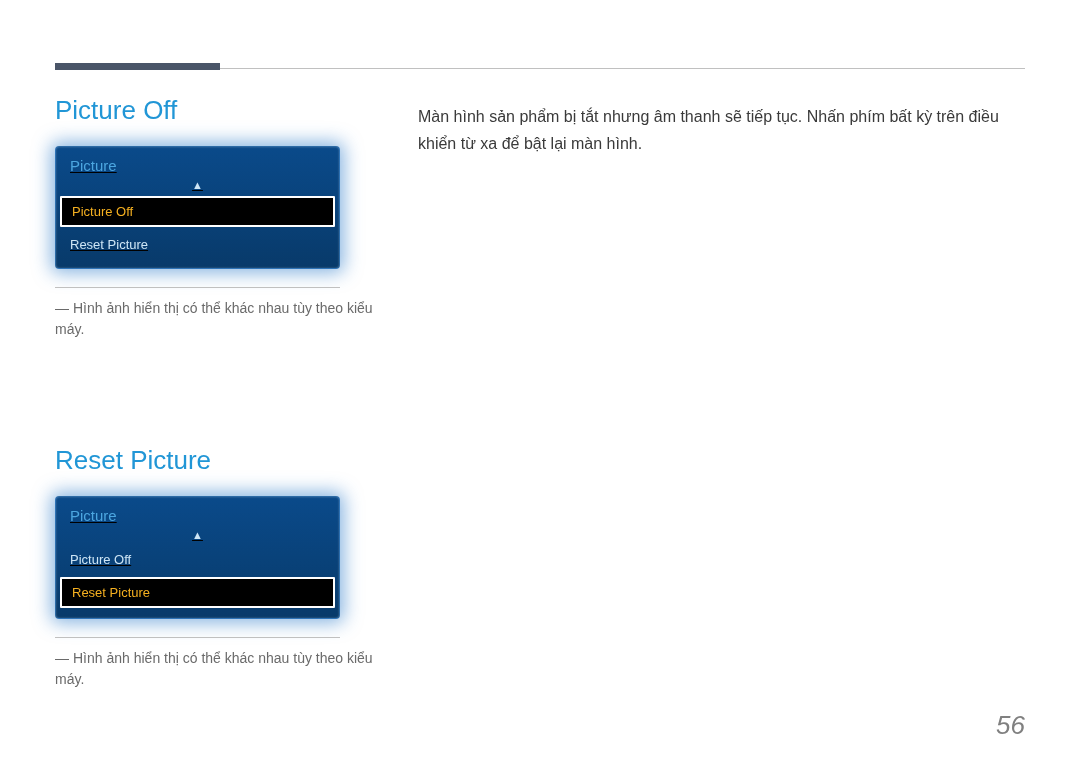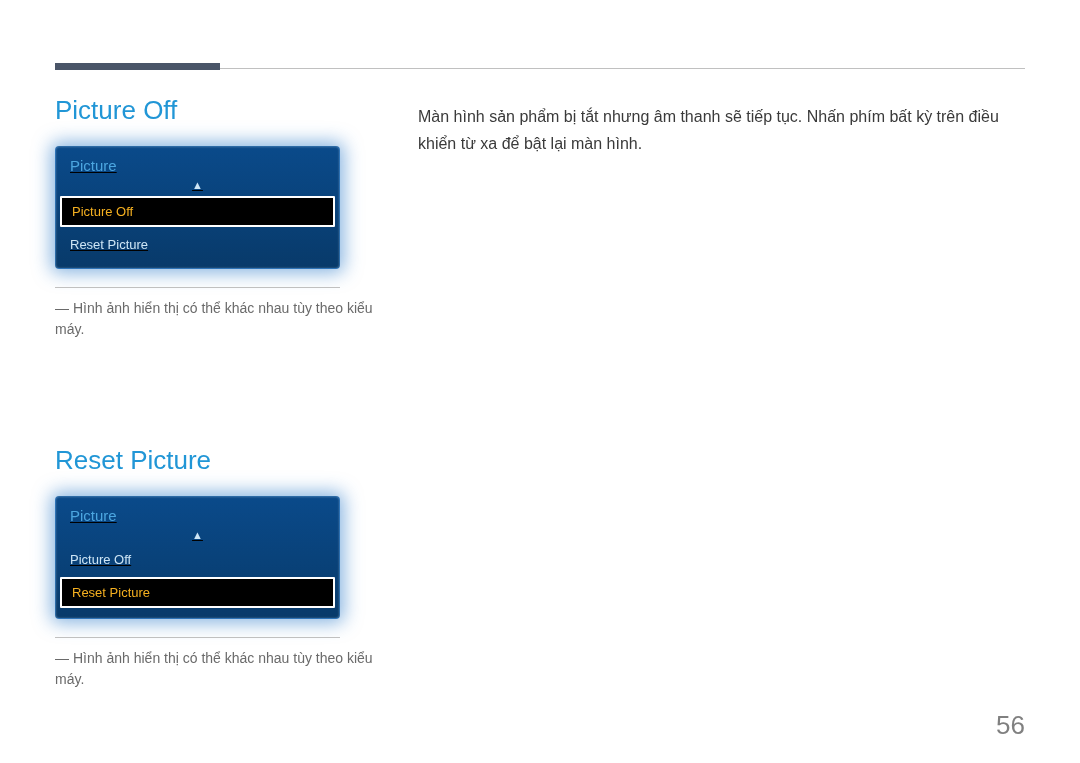--- a/index.html
+++ b/index.html
@@ -111,20 +111,21 @@
       color: #3a3a3a;
       line-height: 1.7;
     }
     .page-number {
       position: absolute;
       bottom: 22px;
       right: 55px;
       font-size: 26px;
       color: #808080;
       font-weight: 300;
+      font-style: italic;
     }
     .section1 {
       margin-top: 35px;
     }
     .section2 {
       margin-top: 105px;
     }
   </style>
 </head>
 <body>

